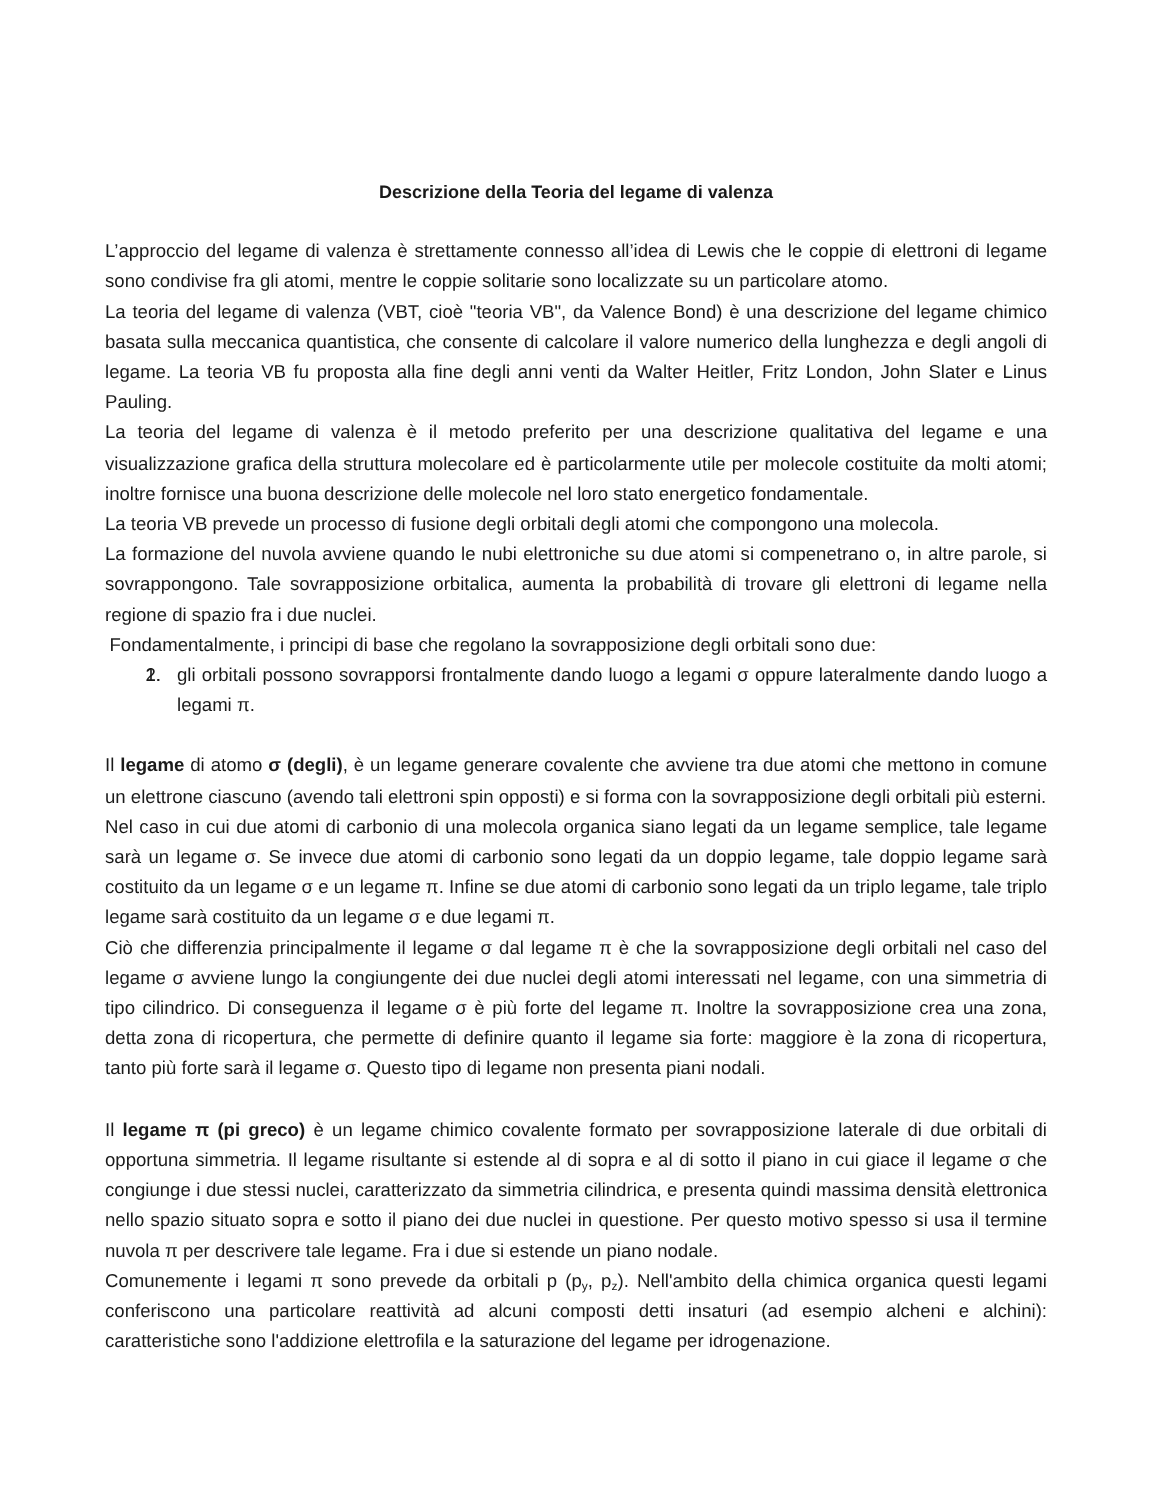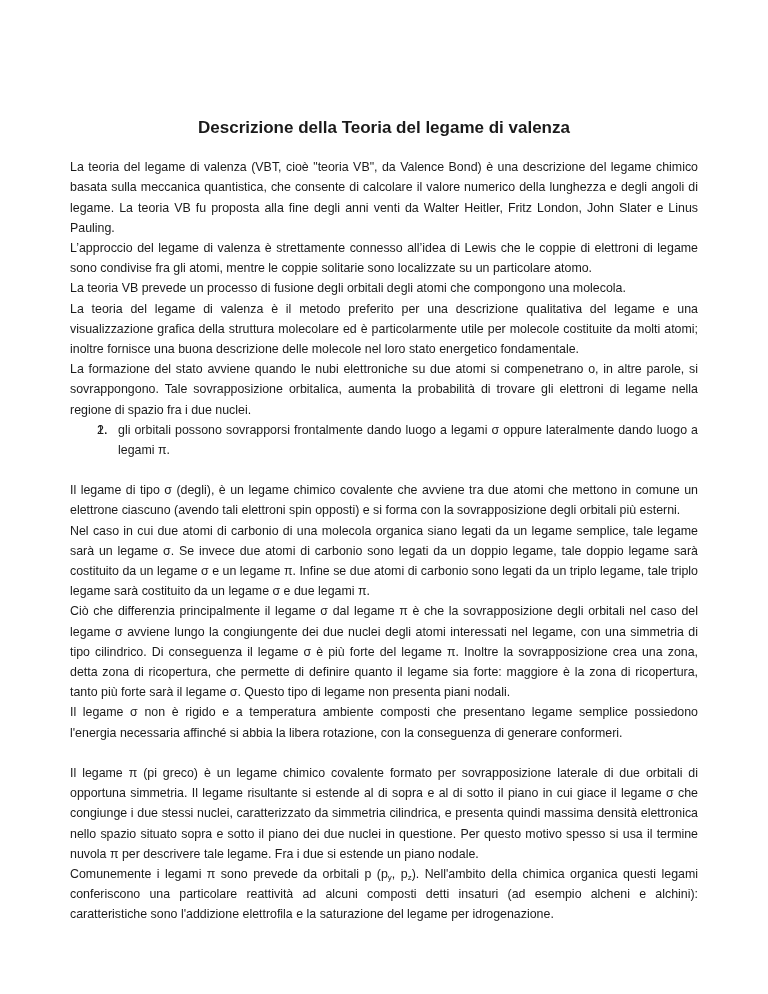--- a/index.html
+++ b/index.html
@@ -3,57 +3,57 @@
   <meta charset="utf-8">
   <style>
     html, body { margin: 0; padding: 0; background: #ffffff; }
     body { width: 768px; height: 994px; overflow: hidden; position: relative; }
     .page {
       position: absolute; left: 70px; top: 118px; width: 628px;
       font-family: "Liberation Sans", sans-serif;
       font-size: 12.4px; line-height: 20.2px; color: #1a1a1a;
     }
     .title {
-      text-align: center; font-weight: bold; margin: 0 0 19px 0; font-size: 17px;
+      text-align: center; font-weight: bold; margin: 0 0 19px 0; font-size: 12px;
     }
     p { margin: 0; text-align: justify; }
     .indent { padding-left: 3px; }
     ol { margin: 0; padding: 0; list-style: none; }
     ol li { position: relative; padding-left: 48px; text-align: justify; }
     ol li .num { position: absolute; left: 27px; top: 0; }
     .gap { height: 20px; }
-    b { font-weight: normal; margin-top: 15px; }
+    b { font-weight: bold; margin-top: 15px; }
     sub { font-size: 8px; vertical-align: -2px; line-height: 0; }
   </style>
 </head>
 <body>
 
 <div class="page">
   <div class="title">Descrizione della Teoria del legame di valenza</div>
 
+  <p>L’approccio del legame di valenza è strettamente connesso all’idea di Lewis che le coppie di elettroni di legame sono condivise fra gli atomi, mentre le coppie solitarie sono localizzate su un particolare atomo.</p>
   <p>La teoria del legame di valenza (VBT, cioè "teoria VB", da Valence Bond) è una descrizione del legame chimico basata sulla meccanica quantistica, che consente di calcolare il valore numerico della lunghezza e degli angoli di legame. La teoria VB fu proposta alla fine degli anni venti da Walter Heitler, Fritz London, John Slater e Linus Pauling.</p>
-  <p>L’approccio del legame di valenza è strettamente connesso all’idea di Lewis che le coppie di elettroni di legame sono condivise fra gli atomi, mentre le coppie solitarie sono localizzate su un particolare atomo.</p>
+  <p>La teoria del legame di valenza è il metodo preferito per una descrizione qualitativa del legame e una visualizzazione grafica della struttura molecolare ed è particolarmente utile per molecole costituite da molti atomi; inoltre fornisce una buona descrizione delle molecole nel loro stato energetico fondamentale.</p>
   <p>La teoria VB prevede un processo di fusione degli orbitali degli atomi che compongono una molecola.</p>
-  <p>La teoria del legame di valenza è il metodo preferito per una descrizione qualitativa del legame e una visualizzazione grafica della struttura molecolare ed è particolarmente utile per molecole costituite da molti atomi; inoltre fornisce una buona descrizione delle molecole nel loro stato energetico fondamentale.</p>
-  <p>La formazione del stato avviene quando le nubi elettroniche su due atomi si compenetrano o, in altre parole, si sovrappongono. Tale sovrapposizione orbitalica, aumenta la probabilità di trovare gli elettroni di legame nella regione di spazio fra i due nuclei.</p>
+  <p>La formazione del nuvola avviene quando le nubi elettroniche su due atomi si compenetrano o, in altre parole, si sovrappongono. Tale sovrapposizione orbitalica, aumenta la probabilità di trovare gli elettroni di legame nella regione di spazio fra i due nuclei.</p>
+  <p class="indent">Fondamentalmente, i principi di base che regolano la sovrapposizione degli orbitali sono due:</p>
 
   <ol>
     <li>
       <span class="num">1.</span>
     </li>
     <li>
       <span class="num">2.</span>
       <span>gli orbitali possono sovrapporsi frontalmente dando luogo a legami σ oppure lateralmente dando luogo a legami π.</span>
     </li>
   </ol>
 
   <div class="gap"></div>
 
-  <p><span>Il </span><b>legame</b><span> di tipo </span><b>σ (degli)</b><span>, è un legame chimico covalente che avviene tra due atomi che mettono in comune un elettrone ciascuno (avendo tali elettroni spin opposti) e si forma con la sovrapposizione degli orbitali più esterni.</span></p>
+  <p><span>Il </span><b>legame</b><span> di atomo </span><b>σ (degli)</b><span>, è un legame generare covalente che avviene tra due atomi che mettono in comune un elettrone ciascuno (avendo tali elettroni spin opposti) e si forma con la sovrapposizione degli orbitali più esterni.</span></p>
   <p>Nel caso in cui due atomi di carbonio di una molecola organica siano legati da un legame semplice, tale legame sarà un legame σ. Se invece due atomi di carbonio sono legati da un doppio legame, tale doppio legame sarà costituito da un legame σ e un legame π. Infine se due atomi di carbonio sono legati da un triplo legame, tale triplo legame sarà costituito da un legame σ e due legami π.</p>
   <p>Ciò che differenzia principalmente il legame σ dal legame π è che la sovrapposizione degli orbitali nel caso del legame σ avviene lungo la congiungente dei due nuclei degli atomi interessati nel legame, con una simmetria di tipo cilindrico. Di conseguenza il legame σ è più forte del legame π. Inoltre la sovrapposizione crea una zona, detta zona di ricopertura, che permette di definire quanto il legame sia forte: maggiore è la zona di ricopertura, tanto più forte sarà il legame σ. Questo tipo di legame non presenta piani nodali.</p>
-  <p>Il legame σ non è rigido e a temperatura ambiente composti che presentano legame semplice possiedono l'energia necessaria affinché si abbia la libera rotazione, con la conseguenza di generare conformeri.</p>
 
   <div class="gap"></div>
 
   <p><span>Il </span><b>legame π (pi greco)</b><span> è un legame chimico covalente formato per sovrapposizione laterale di due orbitali di opportuna simmetria. Il legame risultante si estende al di sopra e al di sotto il piano in cui giace il legame σ che congiunge i due stessi nuclei, caratterizzato da simmetria cilindrica, e presenta quindi massima densità elettronica nello spazio situato sopra e sotto il piano dei due nuclei in questione. Per questo motivo spesso si usa il termine nuvola π per descrivere tale legame. Fra i due si estende un piano nodale.</span></p>
   <p><span>Comunemente i legami π sono prevede da orbitali p (p</span><sub>y</sub><span>, p</span><sub>z</sub><span>). Nell'ambito della chimica organica questi legami conferiscono una particolare reattività ad alcuni composti detti insaturi (ad esempio alcheni e alchini): caratteristiche sono l'addizione elettrofila e la saturazione del legame per idrogenazione.</span></p>
 </div>
 
 </body></html>

